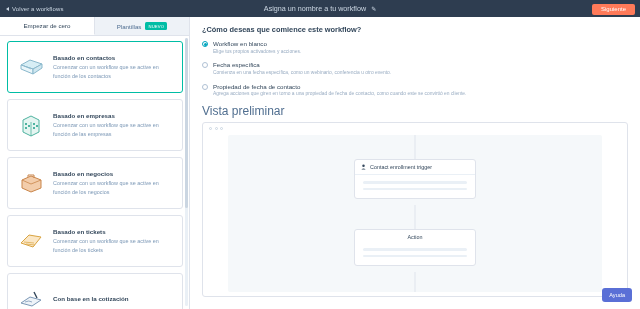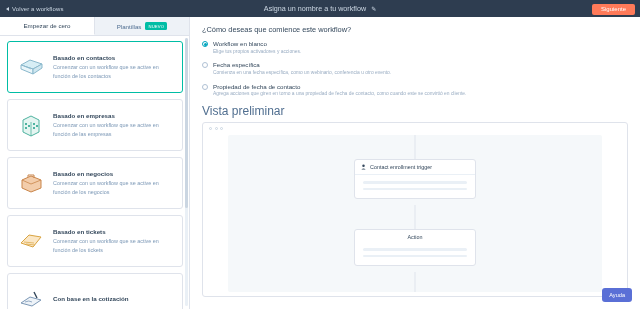--- a/index.html
+++ b/index.html
@@ -94,21 +94,21 @@
     width: 3px; height: 170px; background: #cbd6e2; border-radius: 2px;
     cursor: pointer;
   }
 
   
   .right-panel {
     position: absolute; top: 0; left: 190px;
     width: 450px; height: 292px;
     background: #ffffff; padding: 8px 12px;
   }
-  .q-heading { font-size: 7.4px; color: #33475b; font-weight: normal; margin-bottom: 6px; }
+  .q-heading { font-size: 7.4px; color: #33475b; font-weight: bold; margin-bottom: 6px; }
 
   .radio-row { display: flex; gap: 5px; margin-bottom: 6px; }
   .radio {
     width: 6px; height: 6px; min-width: 6px; margin-top: 1px;
     border-radius: 50%; border: 1px solid #b0c1d4; background: #fff;
     position: relative; cursor: pointer;
   }
   .radio.checked { border-color: #00a4bd; }
   .radio.checked::after {
     content:''; position: absolute; top: 1.2px; left: 1.2px;

